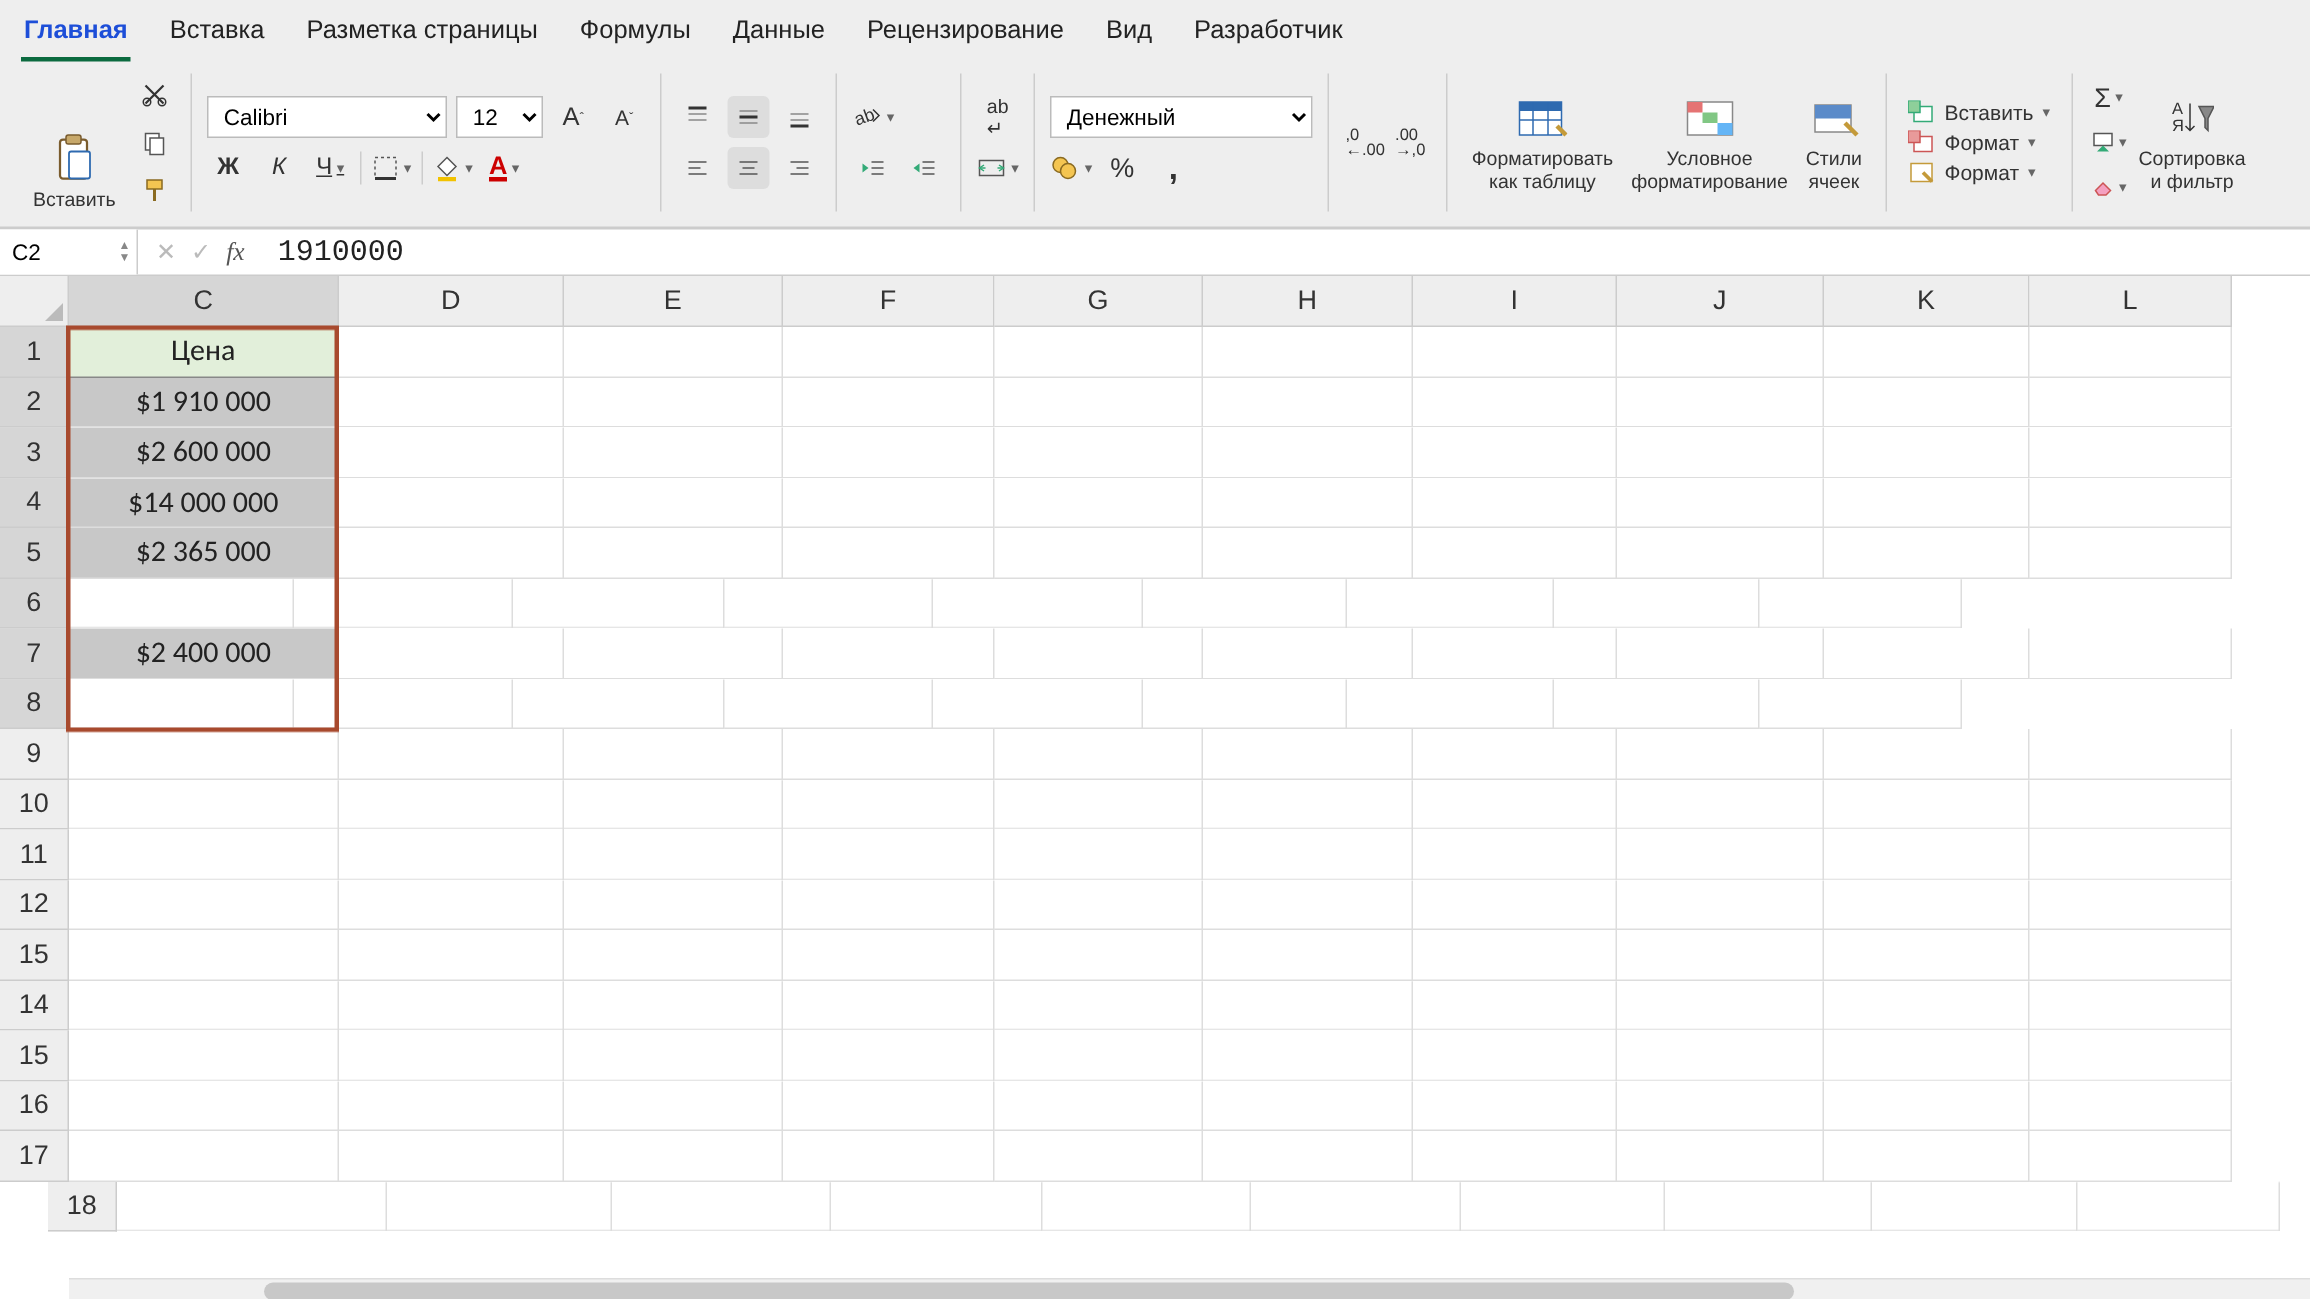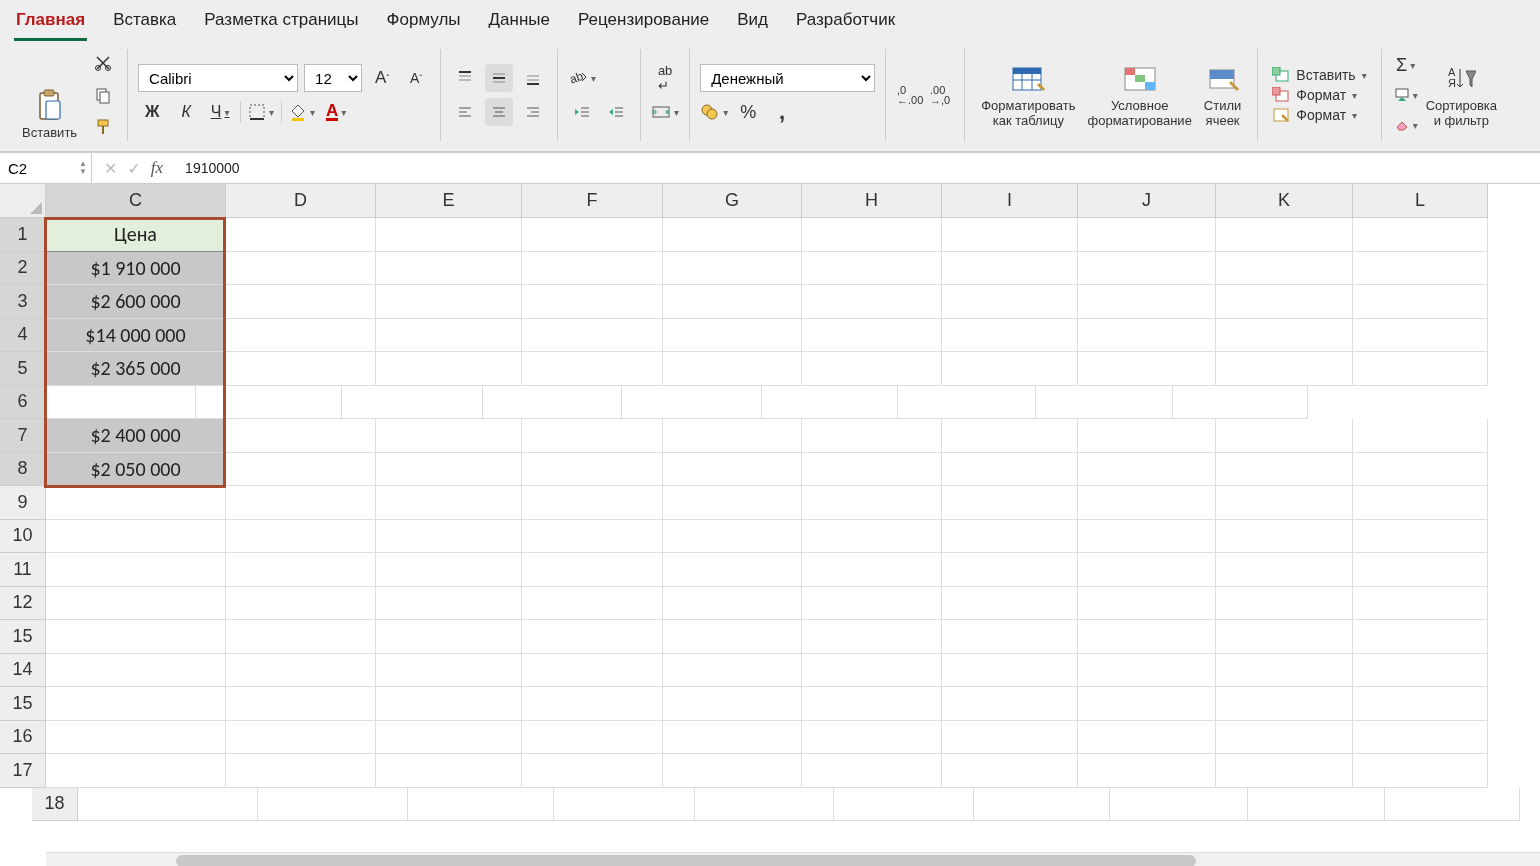--- a/index.html
+++ b/index.html
@@ -1,21 +1,21 @@
 <!DOCTYPE html>
 <html><head>
 <meta charset="utf-8">
 <style>
 * { box-sizing: border-box; margin: 0; padding: 0; font-family: "Segoe UI", Arial, sans-serif; }
 body { background: #eeeeee; width: 1540px; height: 866px; overflow: hidden; user-select: none; }
 
 
 .menu-bar { display: flex; gap: 24px; padding: 6px 14px 0 14px; }
 .menu-tab { font-size: 17px; color: #222; padding: 4px 2px 8px 2px; cursor: pointer; }
-.menu-tab.active { color: #b91c1c; font-weight: 600; border-bottom: 3px solid #0b6a3f; }
+.menu-tab.active { color: #1d4ed8; font-weight: 600; border-bottom: 3px solid #0b6a3f; }
 
 
 .ribbon { display: flex; align-items: stretch; padding: 8px 6px 10px 6px; gap: 0; background: #eeeeee; border-bottom: 1px solid #ccc; }
 .rgroup { display: flex; flex-direction: column; justify-content: center; padding: 0 10px; border-right: 1px solid #ccc; }
 .rgroup:last-child { border-right: none; }
 .rrow { display: flex; align-items: center; gap: 6px; min-height: 34px; }
 .rbtn { display: inline-flex; align-items: center; justify-content: center; min-width: 28px; height: 28px; border-radius: 4px; cursor: pointer; font-size: 16px; color: #333; }
 .dd::after { content: "▾"; font-size: 10px; margin-left: 3px; color: #666; }
 .vstack { display: flex; flex-direction: column; align-items: center; justify-content: center; gap: 2px; padding: 0 6px; cursor: pointer; }
 .vstack .ico { width: 36px; height: 36px; display: flex; align-items: center; justify-content: center; }
@@ -29,21 +29,21 @@
 .underline { text-decoration: underline; }
 .cellsrow { display: flex; align-items: center; gap: 6px; font-size: 14px; color: #333; cursor: pointer; padding: 2px 4px; }
 .cellsico { width: 18px; height: 16px; display: inline-block; }
 
 
 .fbar { display: flex; align-items: center; height: 32px; background: #fff; border-top: 1px solid #ccc; border-bottom: 1px solid #ccc; }
 .namebox { width: 92px; height: 30px; border-right: 1px solid #ccc; display: flex; align-items: center; padding: 0 8px; font-size: 15px; background: #fff; position: relative; }
 .namebox .spin { position: absolute; right: 4px; display: flex; flex-direction: column; font-size: 8px; color: #888; line-height: 8px; }
 .fbicons { display: flex; align-items: center; gap: 10px; padding: 0 12px; color: #888; font-size: 16px; }
 .fx { font-style: italic; font-family: "Times New Roman", serif; font-size: 17px; color: #555; }
-.fval { padding-left: 10px; font-size: 14px; color: #222; }
+.fval { padding-left: 10px; font-size: 20px; color: #222; font-family: Liberation Mono, monospace; }
 
 
 .grid-wrap { position: relative; background: #fff; }
 .col-headers { display: flex; position: sticky; top: 0; }
 .corner { width: 46px; height: 34px; background: #eee; border-right: 1px solid #ccc; border-bottom: 1px solid #ccc; position: relative; }
 .corner::after { content: ""; position: absolute; right: 3px; bottom: 3px; border-left: 12px solid transparent; border-bottom: 12px solid #bbb; }
 .colh { height: 34px; background: #eee; border-right: 1px solid #ccc; border-bottom: 1px solid #ccc; display: flex; align-items: center; justify-content: center; font-size: 18px; color: #333; }
 .colh.sel { background: #d6d6d6; }
 .row { display: flex; }
 .rowh { width: 46px; background: #eee; border-right: 1px solid #ccc; border-bottom: 1px solid #ccc; display: flex; align-items: center; justify-content: center; font-size: 18px; color: #333; }
@@ -489,23 +489,20 @@
       <div class="cell" style="width: 141px; height: 33.5px;"></div>
       <div class="cell" style="width: 139px; height: 33.5px;"></div>
       <div class="cell" style="width: 140px; height: 33.5px;"></div>
       <div class="cell" style="width: 136px; height: 33.5px;"></div>
       <div class="cell" style="width: 138px; height: 33.5px;"></div>
       <div class="cell" style="width: 137px; height: 33.5px;"></div>
       <div class="cell" style="width: 135px; height: 33.5px;"></div>
     </div>
     <div class="row">
       <div class="rowh sel" style="height: 33.5px;">8</div>
-      <div class="cell sel" style="width: 180px; height: 33.5px;">
-        <div class="cell-text">$2 050 000</div>
-      </div>
       <div class="cell" style="width: 150px; height: 33.5px;"></div>
       <div class="cell" style="width: 146px; height: 33.5px;"></div>
       <div class="cell" style="width: 141px; height: 33.5px;"></div>
       <div class="cell" style="width: 139px; height: 33.5px;"></div>
       <div class="cell" style="width: 140px; height: 33.5px;"></div>
       <div class="cell" style="width: 136px; height: 33.5px;"></div>
       <div class="cell" style="width: 138px; height: 33.5px;"></div>
       <div class="cell" style="width: 137px; height: 33.5px;"></div>
       <div class="cell" style="width: 135px; height: 33.5px;"></div>
     </div>

